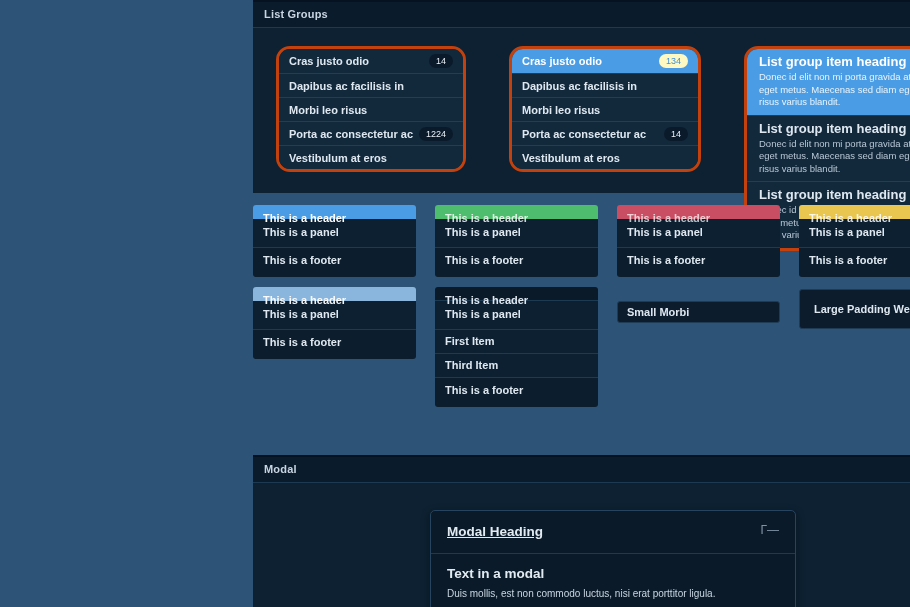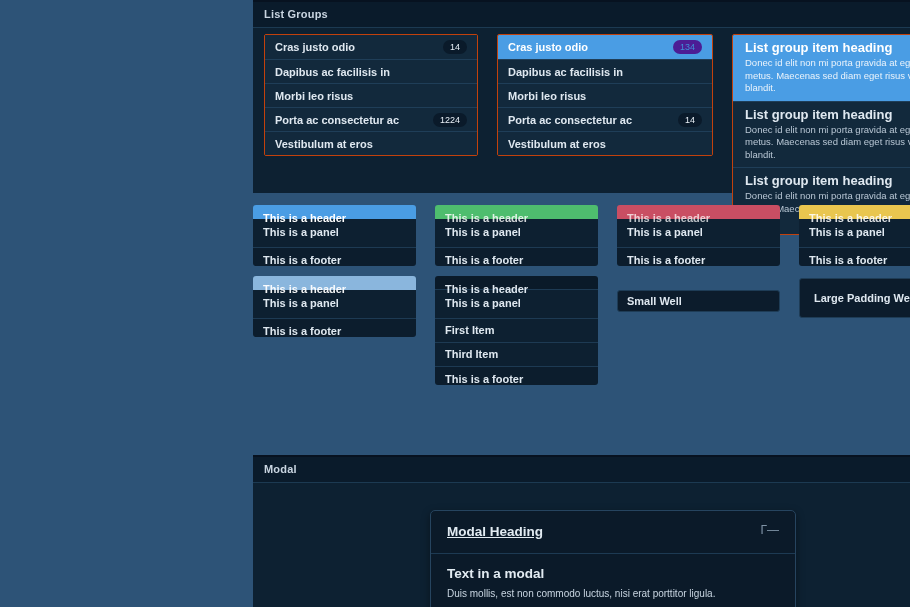--- a/index.html
+++ b/index.html
@@ -25,40 +25,40 @@
     font-size:11px;font-weight:700;color:#c9d5e1;
     letter-spacing:.2px;
   }
   
   #lg-card{top:0;height:193px;}
   #lg-card .card-body{
     padding:6px 11px;
     display:grid;grid-template-columns:214px 216px 214px;column-gap:19px;
   }
   .list-group{
-    border:1px solid #c2410c;border-radius:2px;overflow:hidden;
-    align-self:start;margin:0;padding:0;list-style:none;
+    border:3px solid #c2410c;border-radius:14px;overflow:hidden;
+    align-self:start;margin:12px;padding:0;list-style:none;
   }
   .lg-item{
     background:#12293c;
     height:24px;box-sizing:border-box;
     padding:0 10px;
     display:flex;justify-content:space-between;align-items:center;
     font-size:11px;font-weight:600;color:#dfe8f0;
     border-top:1px solid #1f3e58;
     cursor:pointer;
   }
   .lg-item:first-child{border-top:none;}
   .lg-item.active{background:#4a9de4;color:#fff;}
   .badge{
     background:#0a1a2a;color:#e9f0f7;
     border-radius:9px;padding:1px 7px;
     font-size:9px;font-weight:400;line-height:12px;
   }
-  .lg-item.active .badge{background:#4c1d95;color:#4090d8;}
+  .lg-item.active .badge{background:#fef9c3;color:#4090d8;}
   .lg3-item{
     background:#12293c;border-top:1px solid #1f3e58;
     padding:5px 12px 6px;cursor:pointer;
   }
   .lg3-item:first-child{border-top:none;}
   .lg3-item .lg3-h{font-size:13px;font-weight:600;color:#dfe8f0;line-height:16px;}
   .lg3-item .lg3-t{font-size:9.5px;line-height:12.5px;color:#b9c7d5;margin-top:1px;}
   .lg3-item.active{background:#4a9de4;}
   .lg3-item.active .lg3-h{color:#fff;}
   .lg3-item.active .lg3-t{color:#eaf3fb;}
@@ -71,21 +71,21 @@
   }
   .panel{border-radius:3px;overflow:hidden;font-size:11px;font-weight:600;}
   .p-h{height:14px;box-sizing:border-box;padding:6px 10px;line-height:14px;}
   .p-h.primary{background:#4a9de4;color:#ffffff;}
   .p-h.success{background:#4ebd6e;color:rgba(255,255,255,.82);}
   .p-h.danger{background:#c94e63;color:rgba(255,255,255,.72);}
   .p-h.warning{background:#e9c64f;color:rgba(255,255,255,.85);}
   .p-h.info{background:#8ab6dd;color:rgba(255,255,255,.95);}
   .p-h.default{background:#0a1a29;color:#dfe8f0;border-bottom:1px solid #1d3a53;}
   .p-b{background:#0d2031;height:28px;box-sizing:border-box;padding:7px 10px;color:#dfe8f0;}
-  .p-f{background:#0c1d2d;height:19px;box-sizing:border-box;padding:6px 10px;border-top:1px solid #1d3a53;color:#dfe8f0;}
+  .p-f{background:#0c1d2d;height:30px;box-sizing:border-box;padding:6px 10px;border-top:1px solid #1d3a53;color:#dfe8f0;}
   .p-item{background:#0d2031;height:24px;box-sizing:border-box;padding:5px 10px;border-top:1px solid #1d3a53;color:#dfe8f0;}
   
   .well{
     background:#0c1c2c;border:1px solid #1e3c56;border-radius:3px;
     color:#dfe8f0;font-size:11px;font-weight:600;box-sizing:border-box;
   }
   .well-default{height:33px;padding:9px 12px;margin-top:2px;}
   .well-sm{height:22px;padding:4px 9px;margin-top:14px;}
   .well-lg{height:40px;padding:13px 14px;margin-top:2px;}
   
@@ -212,21 +212,21 @@
 
   <div class="panel">
     <div class="p-h default">This is a header</div>
     <div class="p-b">This is a panel</div>
     <div class="p-item">First Item</div>
     <div class="p-item">Third Item</div>
     <div class="p-f">This is a footer</div>
   </div>
 
   <div>
-    <div class="well well-sm">Small Well</div>
+    <div class="well well-sm">Small Morbi</div>
   </div>
 
   <div>
     <div class="well well-lg">Large Padding Well</div>
   </div>
 
 </div>
 
 <section class="card" id="modal-card">
   <div class="card-header">Modal</div>

